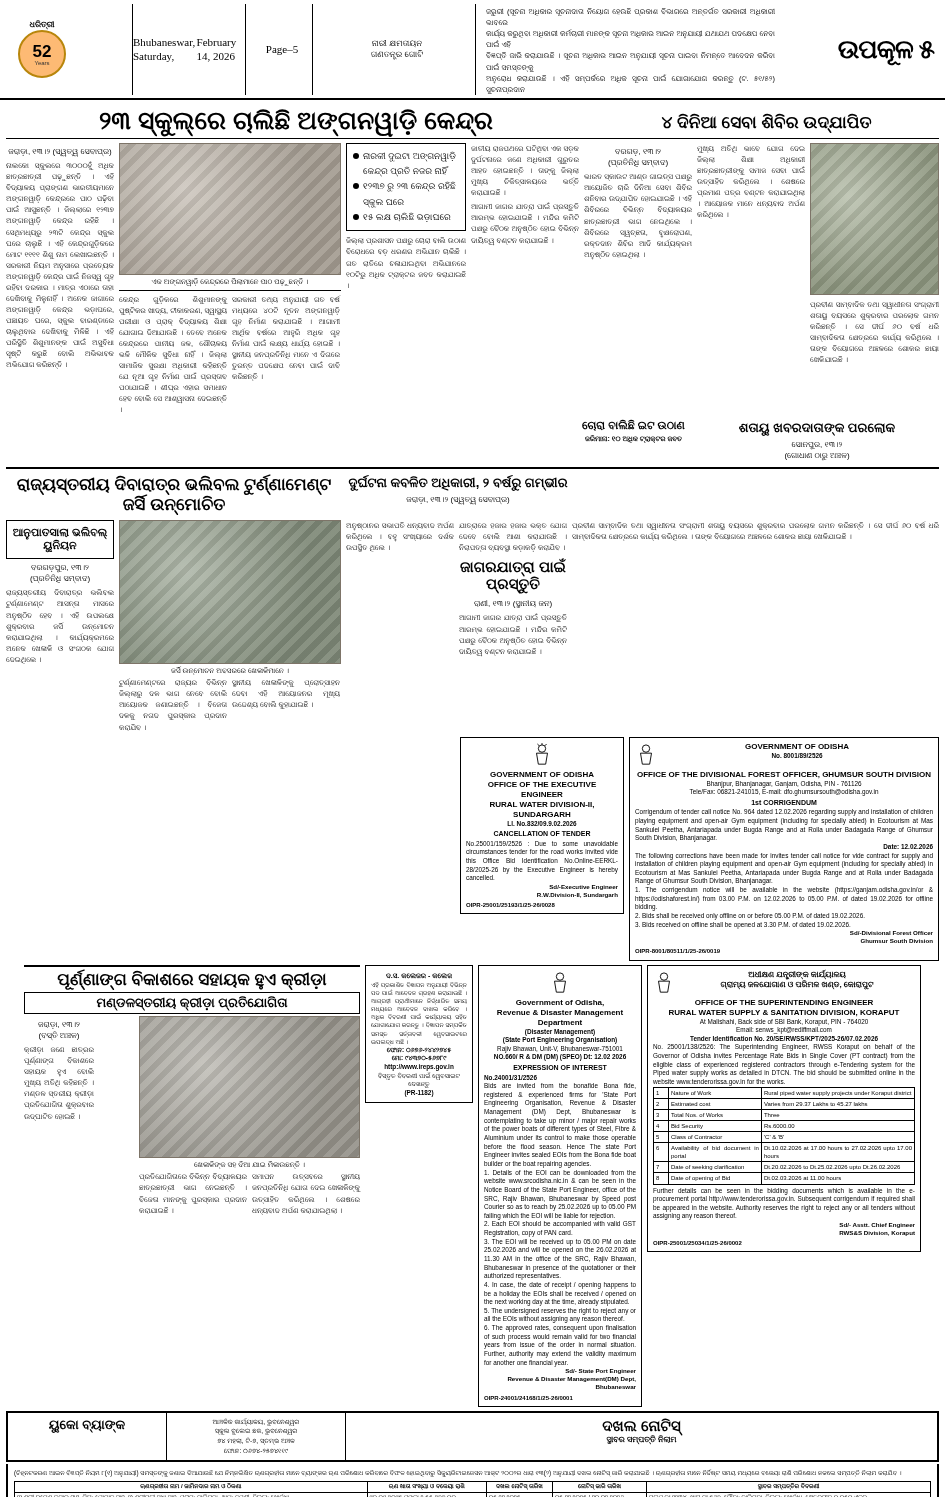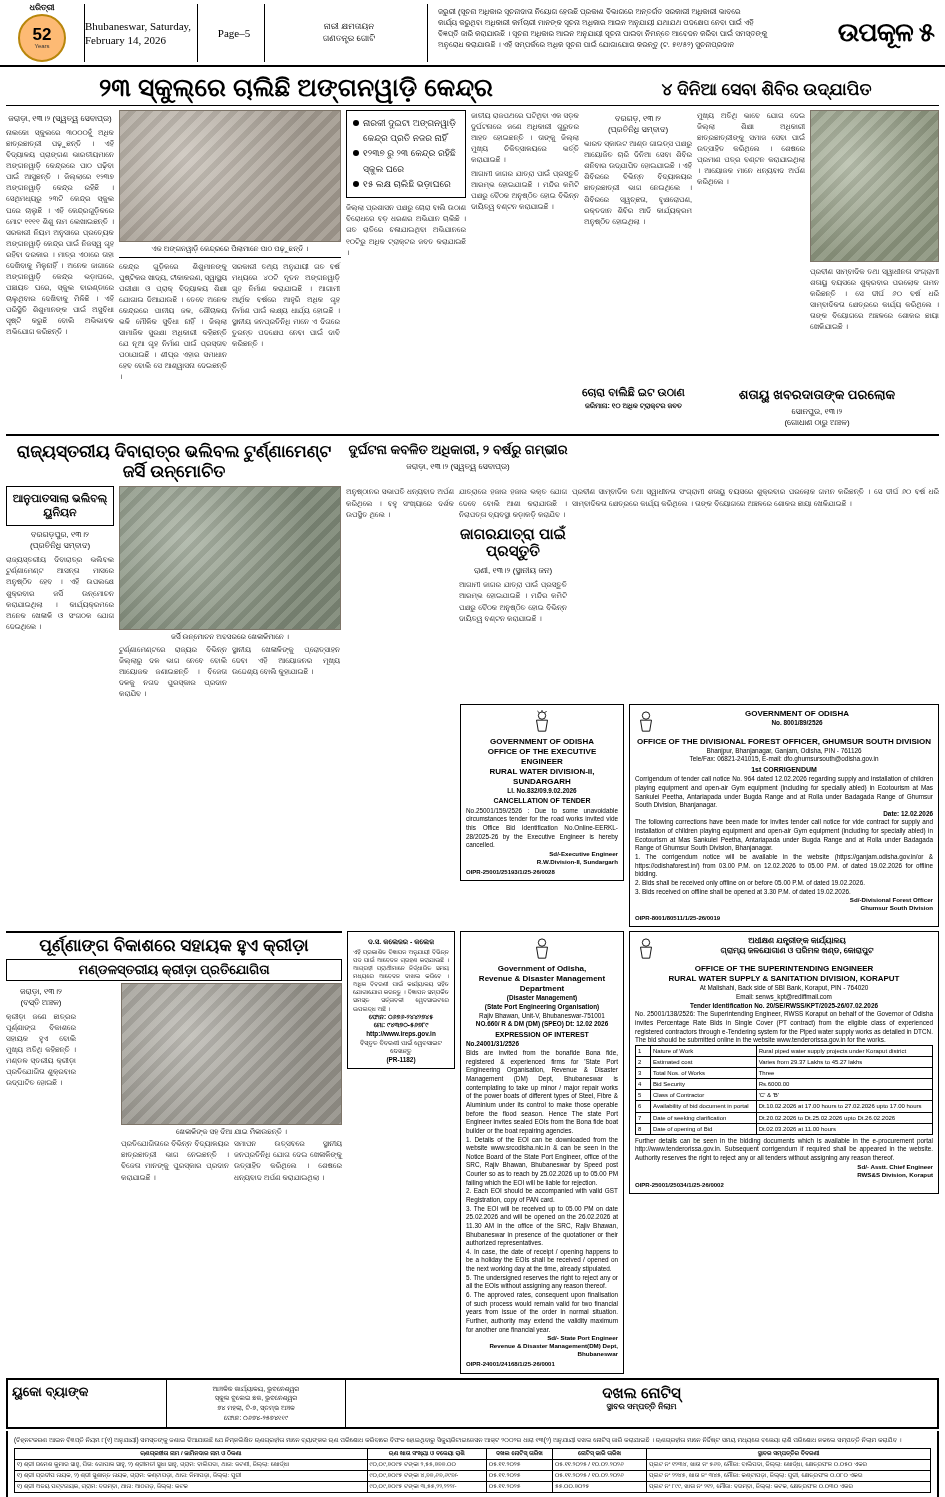--- a/index.html
+++ b/index.html
@@ -6,21 +6,21 @@
   body{width:945px;height:1497px;font-family:"Liberation Sans",sans-serif;color:#000;}
   .page{position:relative;width:945px;height:1497px;overflow:hidden;background:#fff;}
 
   
   .masthead{display:flex;align-items:stretch;border-bottom:2px solid #000;padding:4px 6px 3px 6px;gap:6px;}
   .logo-badge{width:72px;display:flex;flex-direction:column;align-items:center;justify-content:center;font-size:7px;line-height:1.1;}
   .logo-circle{width:44px;height:44px;border-radius:50%;background:#fdba74;border:2px solid #b8860b;display:flex;flex-direction:column;align-items:center;justify-content:center;}
   .logo-circle .num{font-size:17px;font-weight:bold;color:#000;line-height:1;}
   .logo-circle .yrs{font-size:6px;color:#333;}
   .logo-top{font-size:8px;font-weight:bold;margin-bottom:1px;}
-  .place-date{width:112px;border-left:1px solid #000;border-right:1px solid #000;display:flex;flex-direction:column;justify-content:center;align-items:flex-start;font-size:11px;line-height:1.3;font-family:"Liberation Serif",serif;}
+  .place-date{width:112px;border-left:1px solid #000;border-right:1px solid #000;display:flex;flex-direction:row;justify-content:center;align-items:center;font-size:11px;line-height:1.3;font-family:"Liberation Serif",serif;margin-left:48px;}
   .page-no{width:60px;border-right:1px solid #000;display:flex;align-items:center;justify-content:center;font-size:11px;font-family:"Liberation Serif",serif;}
   .mast-mid{width:150px;border-right:1px solid #000;display:flex;flex-direction:column;align-items:center;justify-content:center;font-size:8.5px;line-height:1.35;text-align:center;padding:0 3px;}
   .mast-long{flex:1;font-size:7.4px;line-height:1.5;text-align:justify;padding:2px 4px 0 4px;}
   .mast-title{width:150px;display:flex;align-items:center;justify-content:flex-end;gap:6px;padding-right:4px;}
   .mast-title .t{font-size:26px;font-weight:bold;letter-spacing:-1px;}
   .mast-title .p{font-size:26px;font-weight:bold;}
   .byline{font-size:8px;text-align:center;line-height:1.4;margin:3px 0;}
   .body-txt{font-size:7.3px;line-height:1.52;text-align:justify;color:#111;}
   .cap{font-size:7.2px;text-align:center;line-height:1.35;margin-top:2px;}
   .photo{background:#b9b0a4;position:relative;overflow:hidden;border:1px solid #7d7468;}
@@ -50,21 +50,21 @@
   .ad h5{margin:1px 0;font-size:7px;text-align:center;font-weight:bold;}
   .ad .ctr{text-align:center;}
   .ad .bold{font-weight:bold;}
   .emblem{width:22px;height:26px;margin:0 auto 2px;display:block;}
   .adtable{width:100%;border-collapse:collapse;font-size:6px;}
   .adtable td,.adtable th{border:1px solid #000;padding:1px 2px;vertical-align:top;}
   .oipr{font-size:6px;font-weight:bold;margin-top:2px;}
   .sdl{font-size:6.2px;text-align:right;font-weight:bold;line-height:1.3;}
 
   .bank{border:2px solid #000;margin:4px 6px 2px;display:flex;}
-  .bank .lcol{width:150px;border-right:1px solid #000;padding:4px;font-size:7px;text-align:left;}
+  .bank .lcol{width:150px;border-right:1px solid #000;padding:4px;font-size:7px;text-align:center;}
   .banktable{width:100%;border-collapse:collapse;font-size:6px;}
   .banktable td,.banktable th{border:1px solid #000;padding:1.5px 2px;}
 
   .kicker{font-size:7px;text-align:center;font-weight:bold;}
   .mini-sep{height:1px;background:#000;margin:3px 0;}
 </style>
 </head>
 <body>
 
 <div class="page">
@@ -275,21 +275,21 @@
         <div>1. The corrigendum notice will be available in the website (https://ganjam.odisha.gov.in/or &amp; https://odishaforest.in/) from 03.00 P.M. on 12.02.2026 to 05.00 P.M. of dated 19.02.2026 for offline bidding.</div>
         <div>2. Bids shall be received only offline on or before 05.00 P.M. of dated 19.02.2026.</div>
         <div>3. Bids received on offline shall be opened at 3.30 P.M. of dated 19.02.2026.</div>
         <div class="sdl">Sd/-Divisional Forest Officer</div>
         <div class="sdl">Ghumsur South Division</div>
         <div class="oipr">OIPR-8001/80511/1/25-26/0019</div>
       </div>
     </div>
   </div>
 
-  <div style="display:flex;padding:4px 6px 0;gap:5px;">
+  <div style="display:flex;padding:4px 24px 0;gap:5px;">
 
     <div style="width:336px;">
       <div style="border-top:2px solid #000;margin-bottom:3px;"></div>
       <div class="mid-head">ପୂର୍ଣ୍ଣାଙ୍ଗ ବିକାଶରେ ସହାୟକ ହୁଏ କ୍ରୀଡ଼ା</div>
       <div style="border:1px solid #000;padding:2px;margin:2px 0;">
         <div class="sub-head" style="margin:0;">ମଣ୍ଡଳସ୍ତରୀୟ କ୍ରୀଡ଼ା ପ୍ରତିଯୋଗିତା</div>
       </div>
       <div style="display:flex;gap:5px;">
         <div style="width:108px;">
           <div class="byline">

